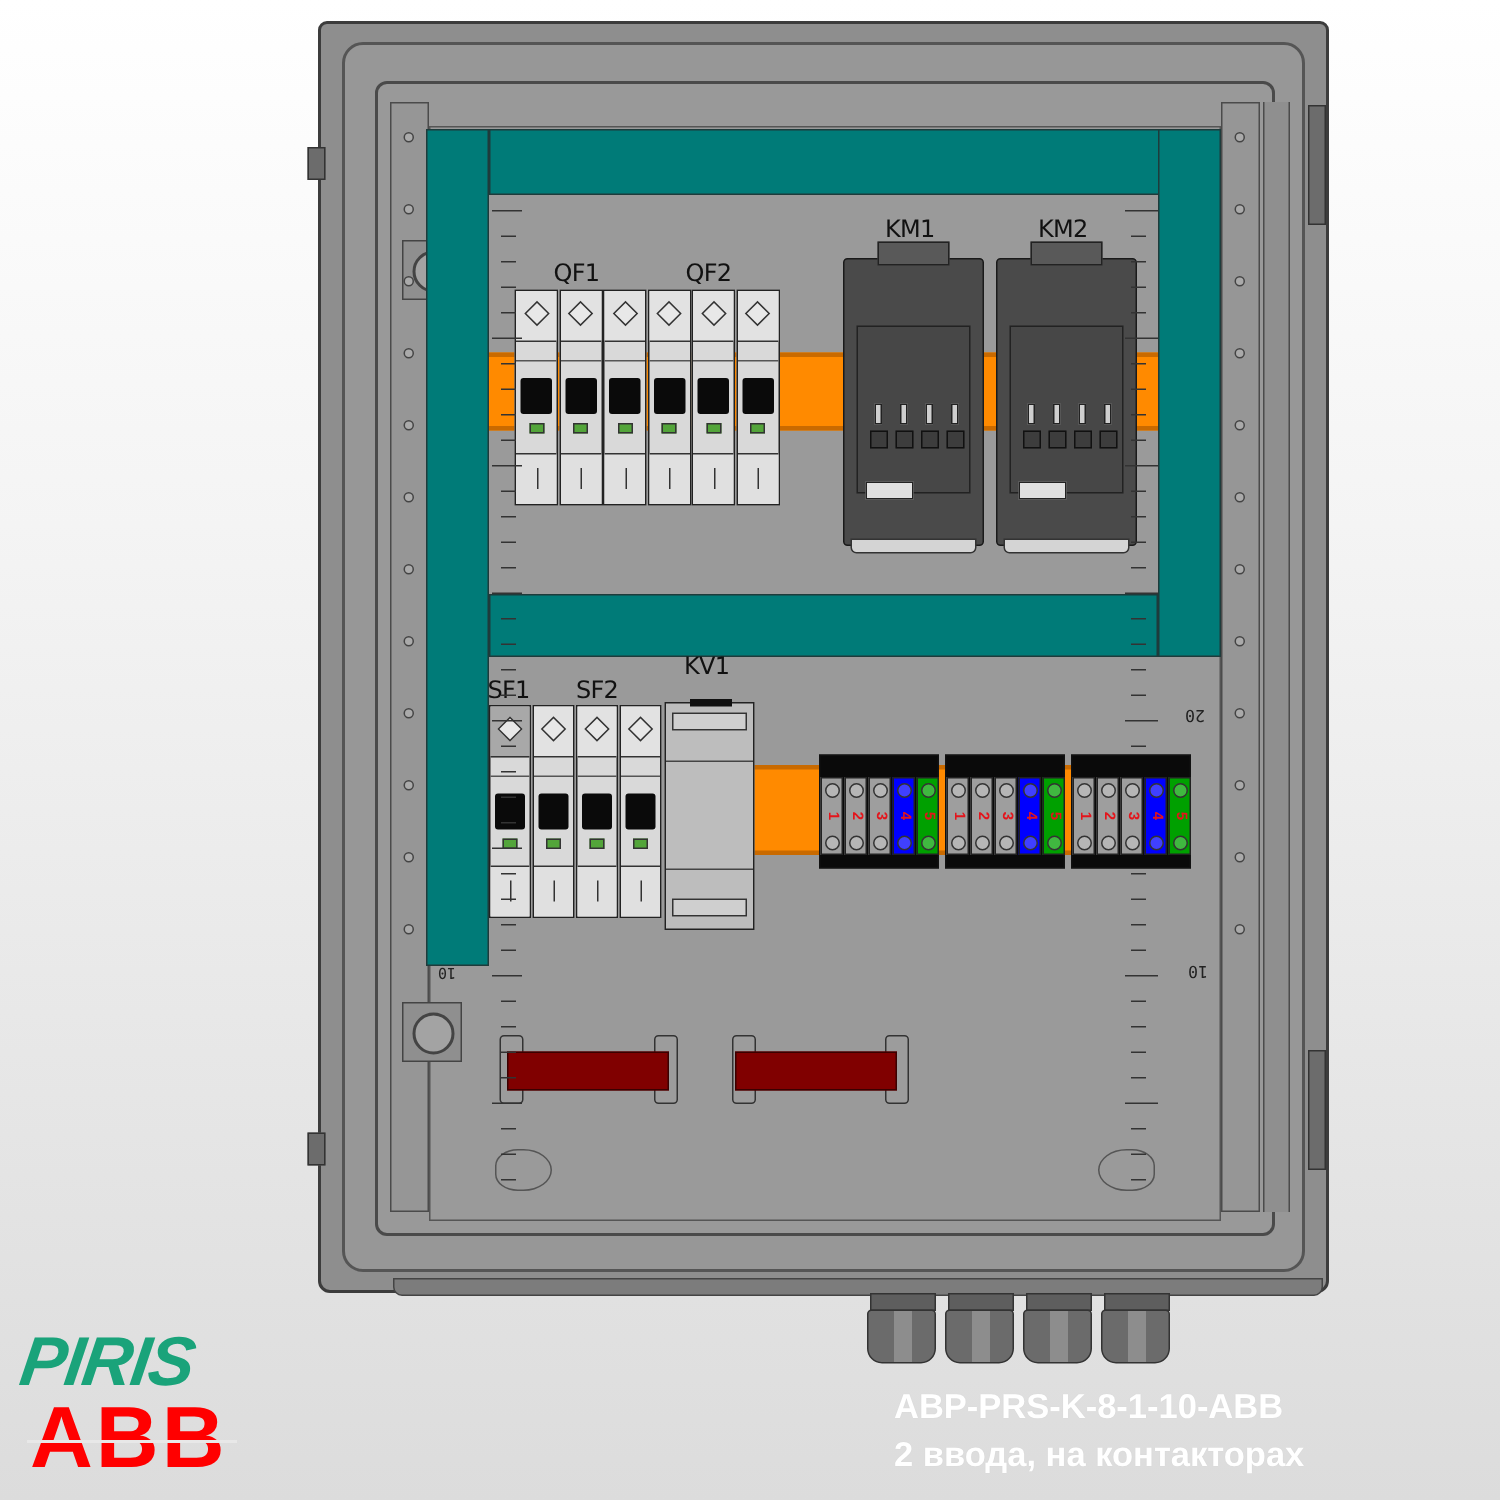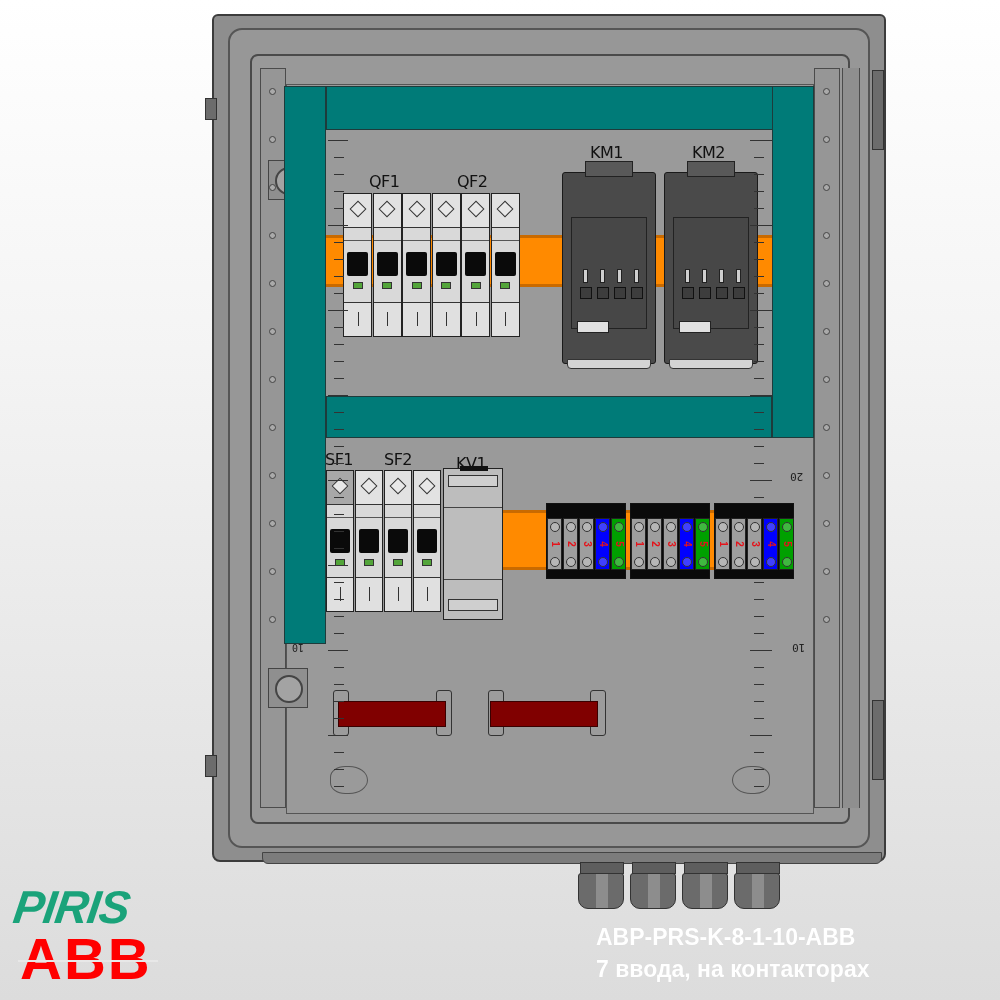--- a/index.html
+++ b/index.html
@@ -250,21 +250,21 @@
       <div class="top" style=""></div>
       <div class="diamond" style=""></div>
       <div class="midline" style="top:46px;"></div>
       <div class="handle" style=""></div>
       <div class="indicator" style=""></div>
       <div class="bottom" style=""></div>
       <div class="bar" style=""></div>
     </div>
   </div>
 
-<div class="abs device-label" style="left:456px;top:454px;text-align:center;">KV1</div>
+<div class="abs device-label" style="left:456px;top:434px;text-align:center;">KV1</div>
 <div class="abs relay" style="left:443px;top:468px;width:60px;height:152px;">
   <div class="abs" style="left:16px;top:-3px;width:28px;height:5px;background:#111;"></div>
   <div class="abs" style="left:4px;top:6px;width:50px;height:12px;border:1px solid #333;background:#cfcfcf;"></div>
   <div class="abs" style="left:0;top:38px;width:58px;height:1px;background:#444;"></div>
   <div class="abs" style="left:0;top:110px;width:58px;height:1px;background:#444;"></div>
   <div class="abs" style="left:4px;top:130px;width:50px;height:12px;border:1px solid #333;background:#cfcfcf;"></div>
 </div>
 
 <div id="tb-container"></div>
 
@@ -278,21 +278,21 @@
 <div class="abs keyhole" style="left:330px;top:766px;"></div>
 <div class="abs keyhole" style="left:732px;top:766px;transform:scaleX(-1);"></div>
 
 <div id="glands"></div>
 
 <div class="abs piris">PIRIS</div>
 <div class="abs abb">ABB</div>
 <div class="abs abb-lines"></div>
 
 <div class="abs caption" style="left:596px;top:924px;">ABP-PRS-K-8-1-10-ABB</div>
-<div class="abs caption" style="left:596px;top:956px;">7 ввода, на контакторах</div>
+<div class="abs caption" style="left:596px;top:956px;">2 ввода, на контакторах</div>
 
 <div class="abs rail-hole" style="left:269px;top:88px;"></div>
 <div class="abs rail-hole" style="left:823px;top:88px;"></div>
 <div class="abs rail-hole" style="left:269px;top:136px;"></div>
 <div class="abs rail-hole" style="left:823px;top:136px;"></div>
 <div class="abs rail-hole" style="left:269px;top:184px;"></div>
 <div class="abs rail-hole" style="left:823px;top:184px;"></div>
 <div class="abs rail-hole" style="left:269px;top:232px;"></div>
 <div class="abs rail-hole" style="left:823px;top:232px;"></div>
 <div class="abs rail-hole" style="left:269px;top:280px;"></div>

